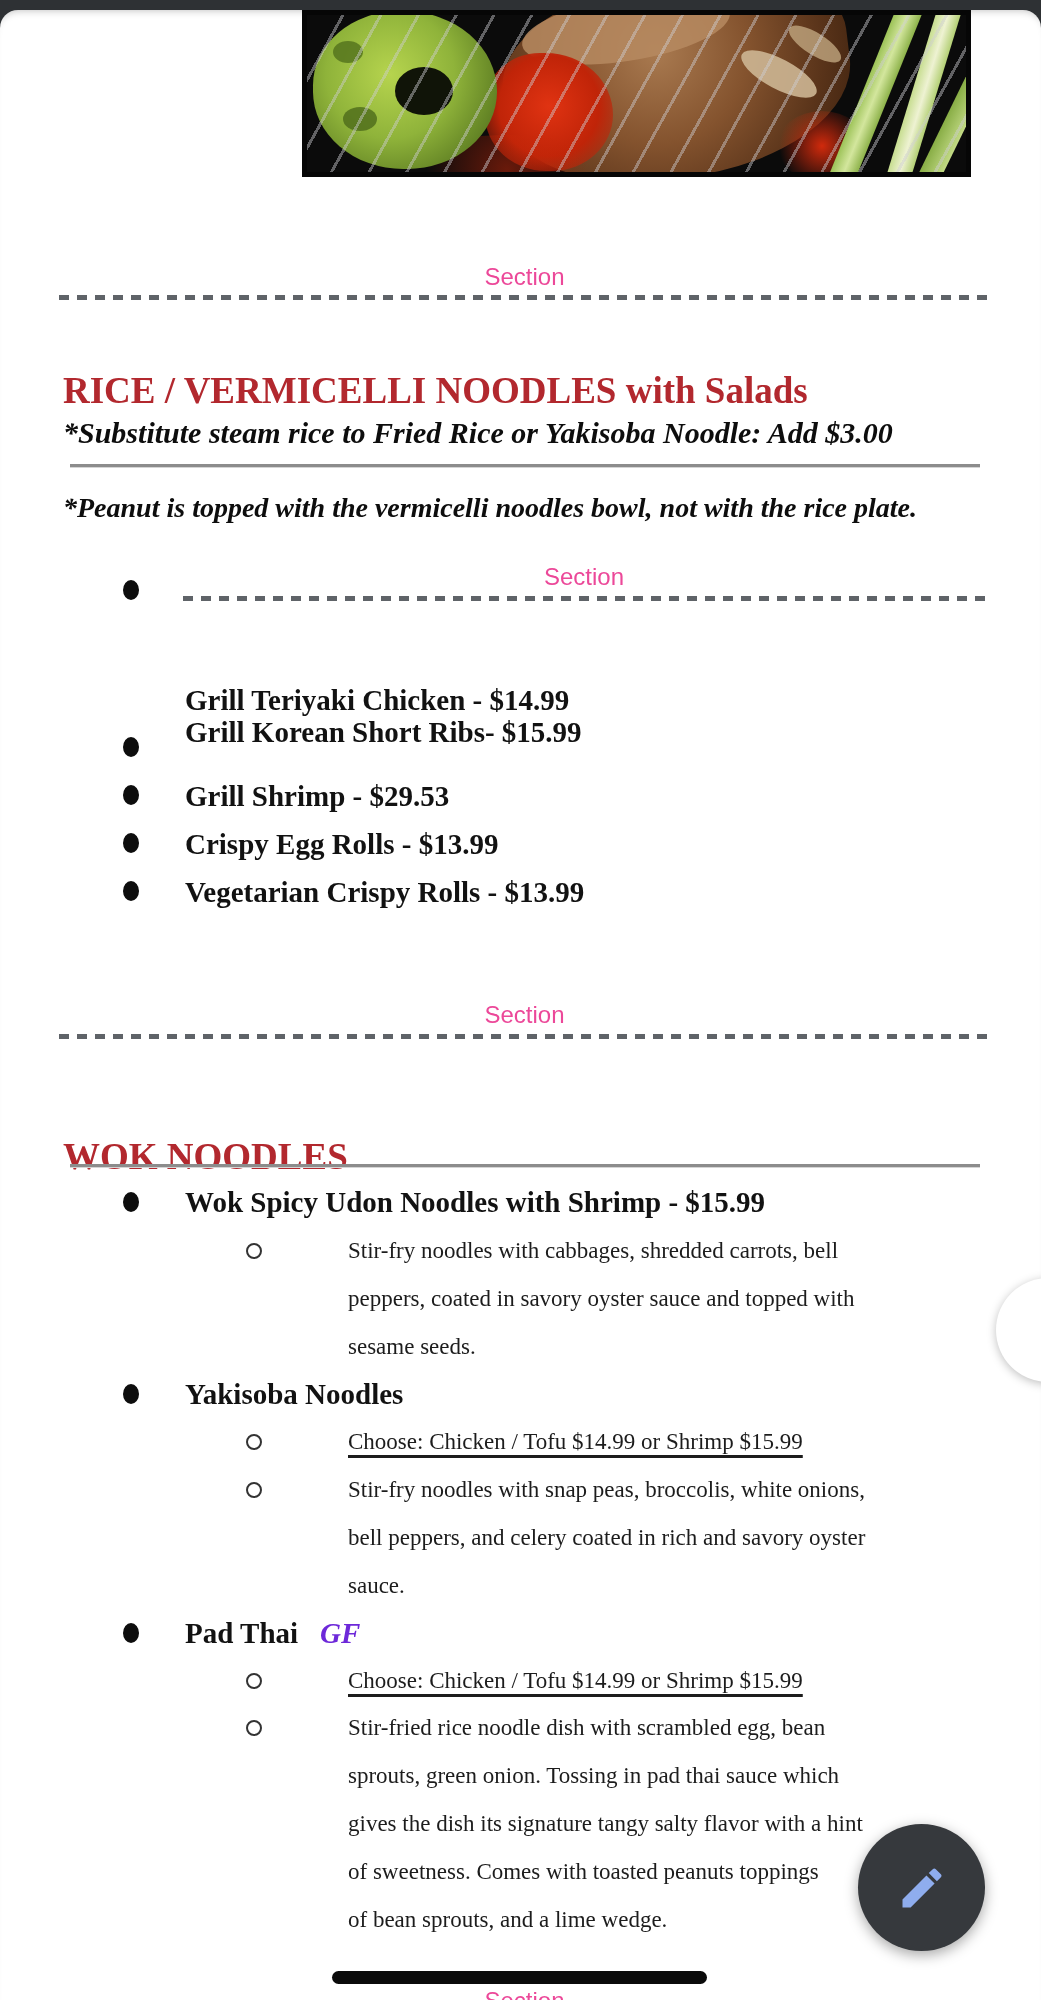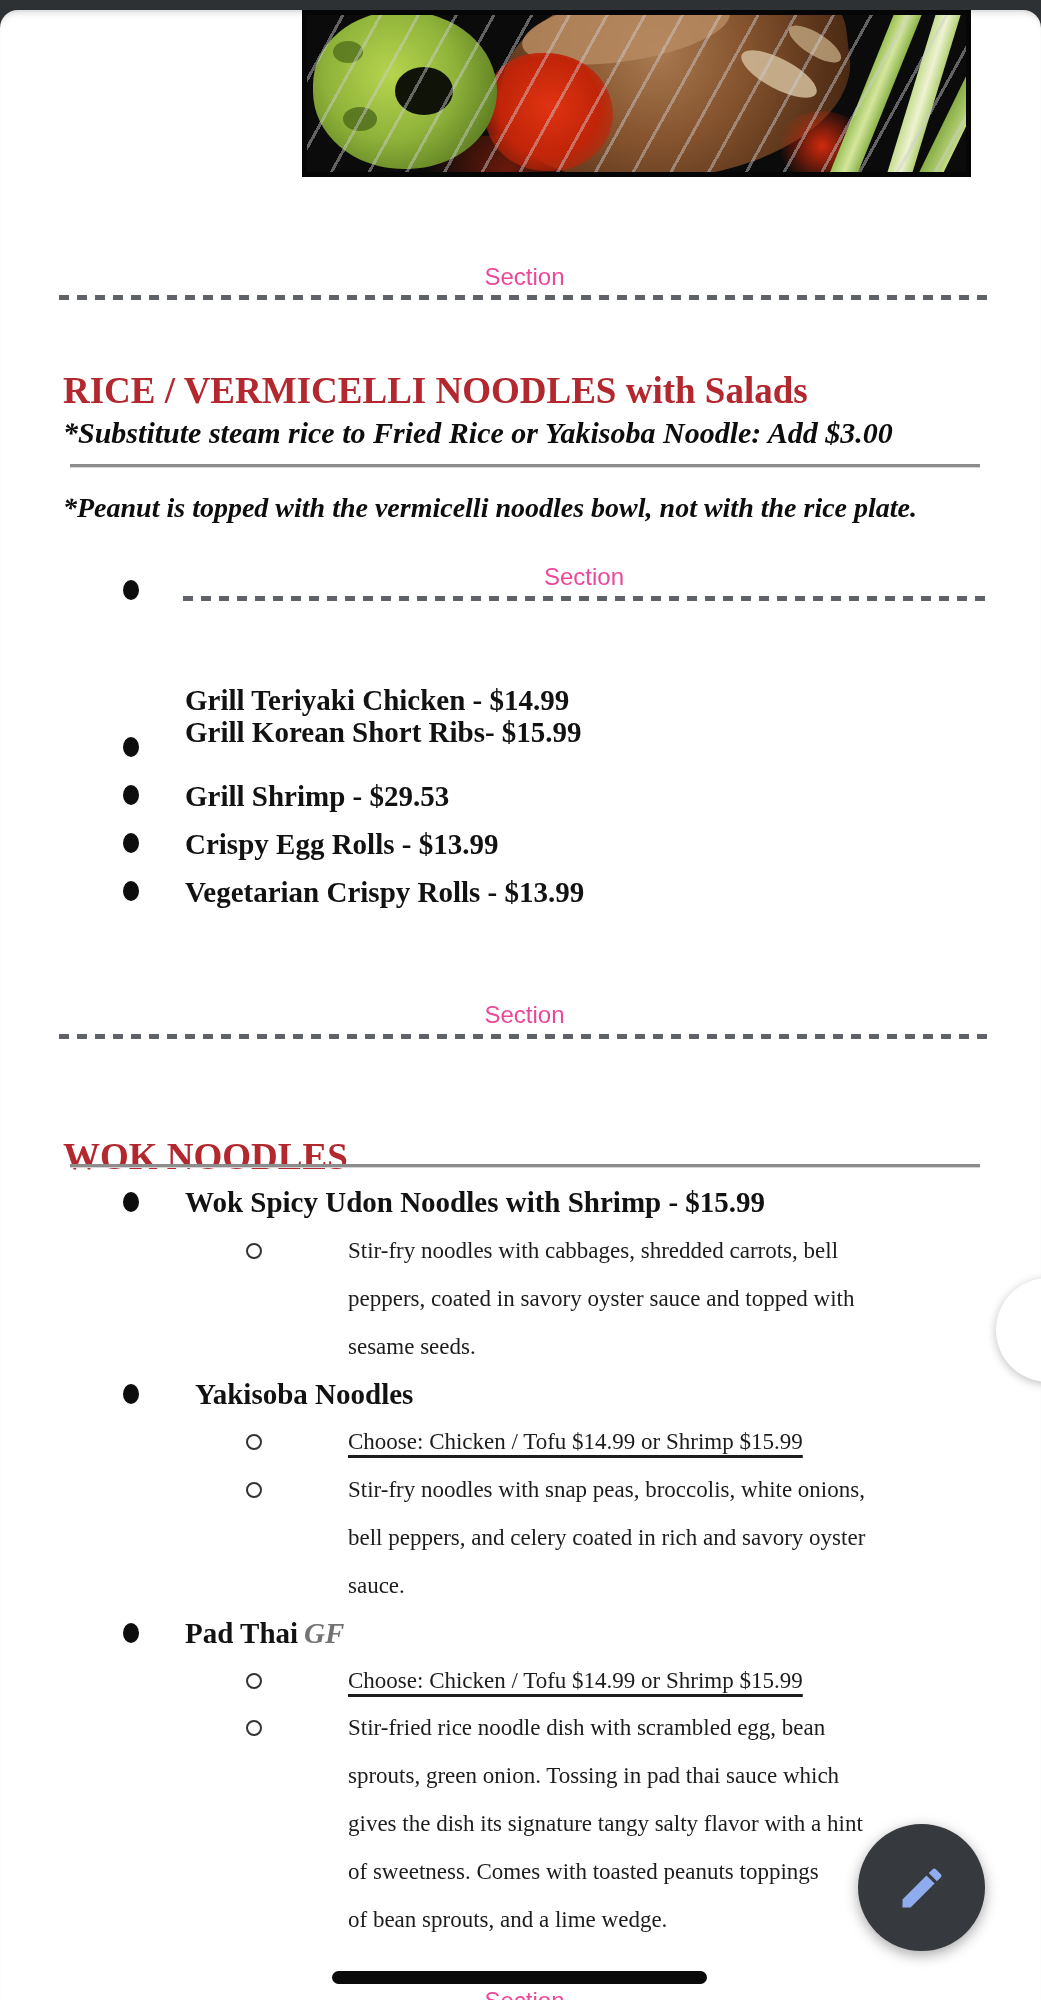--- a/index.html
+++ b/index.html
@@ -75,21 +75,21 @@
   .note{position:absolute;left:63px;white-space:nowrap;font-weight:bold;font-style:italic;
     font-size:28px;line-height:34px;color:#0d0d0d;}
   .rule{position:absolute;left:70px;width:910px;height:3px;background:#8c8c8c;border-bottom:1px solid #d5d5d5;}
   .item-row{position:absolute;left:185px;white-space:nowrap;font-weight:bold;
     font-size:29px;height:48px;line-height:48px;color:#121212;}
   .sub-row{position:absolute;left:304px;white-space:nowrap;
     font-size:23px;height:48px;line-height:48px;color:#1c1c1c;margin-left:44px;}
   .choose{text-decoration:underline;text-decoration-thickness:2.5px;text-underline-offset:6px;}
   .bullet{position:absolute;left:123px;width:16px;height:20px;border-radius:50%;background:#0d0d0d;}
   .ring{position:absolute;left:246px;width:12px;height:12px;border:2px solid #333;border-radius:50%;background:transparent;}
-  .gf{color:#737373;font-style:italic;margin-left:6px;}
+  .gf{color:#6d28d9;font-style:italic;margin-left:22px;}
   .fab svg{width:52px;height:52px;}
 </style>
 </head>
 <body>
 
 <div class="topbar"></div>
 <div class="page"></div>
 
 <div class="hero">
   <div class="meat"></div>
@@ -139,21 +139,21 @@
 
 <div class="bullet" style="top:1192px;"></div>
 <div class="item-row" style="top:1178px;">Wok Spicy Udon Noodles with Shrimp - $15.99</div>
 
 <div class="ring" style="top:1243px;"></div>
 <div class="sub-row" style="top:1227px;">Stir-fry noodles with cabbages, shredded carrots, bell</div>
 <div class="sub-row" style="top:1275px;">peppers, coated in savory oyster sauce and topped with</div>
 <div class="sub-row" style="top:1323px;">sesame seeds.</div>
 
 <div class="bullet" style="top:1384px;"></div>
-<div class="item-row" style="top:1370px;margin-left:10px;">Yakisoba Noodles</div>
+<div class="item-row" style="top:1370px;">Yakisoba Noodles</div>
 
 <div class="ring" style="top:1434px;"></div>
 <div class="sub-row choose" style="top:1418px;">Choose: Chicken / Tofu $14.99 or Shrimp $15.99</div>
 <div class="ring" style="top:1482px;"></div>
 <div class="sub-row" style="top:1466px;">Stir-fry noodles with snap peas, broccolis, white onions,</div>
 <div class="sub-row" style="top:1514px;">bell peppers, and celery coated in rich and savory oyster</div>
 <div class="sub-row" style="top:1562px;">sauce.</div>
 
 <div class="bullet" style="top:1623px;"></div>
 <div class="item-row" style="top:1609px;"><span>Pad Thai</span><span class="gf">GF</span></div>

